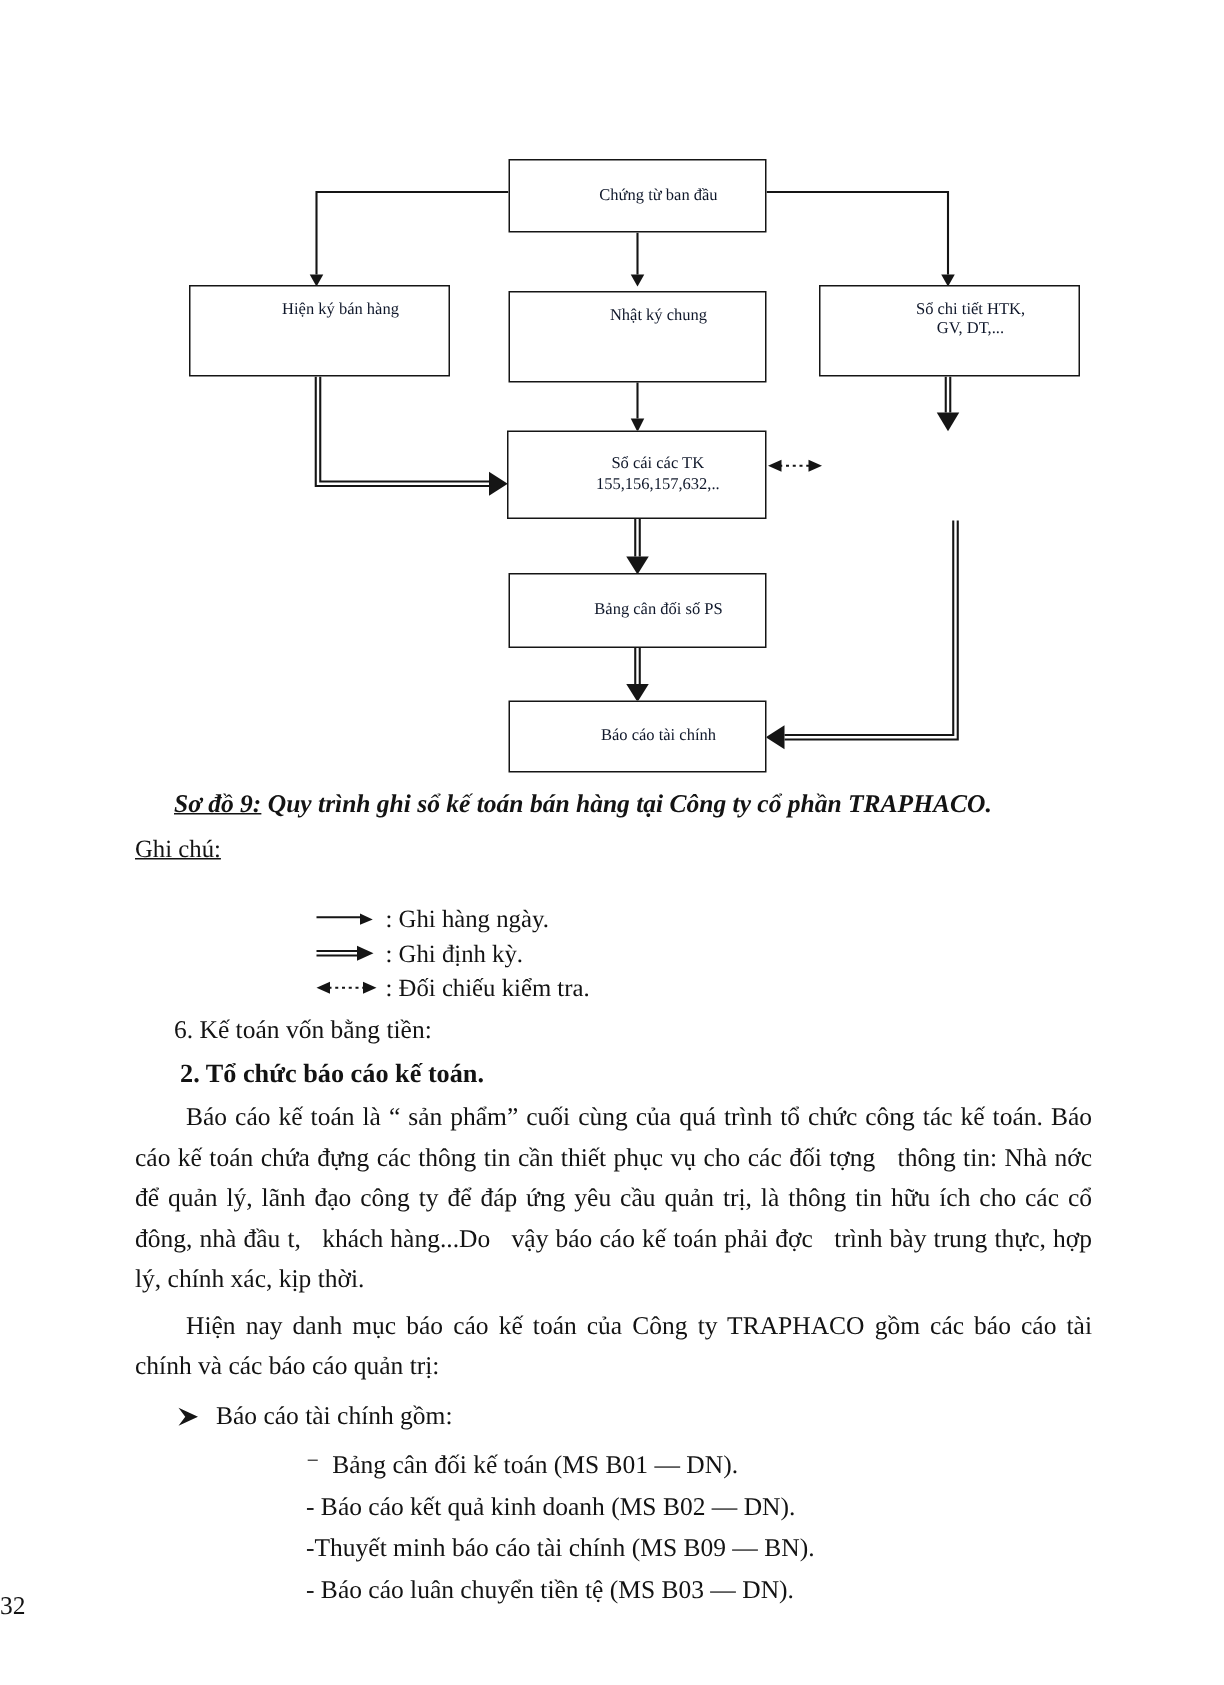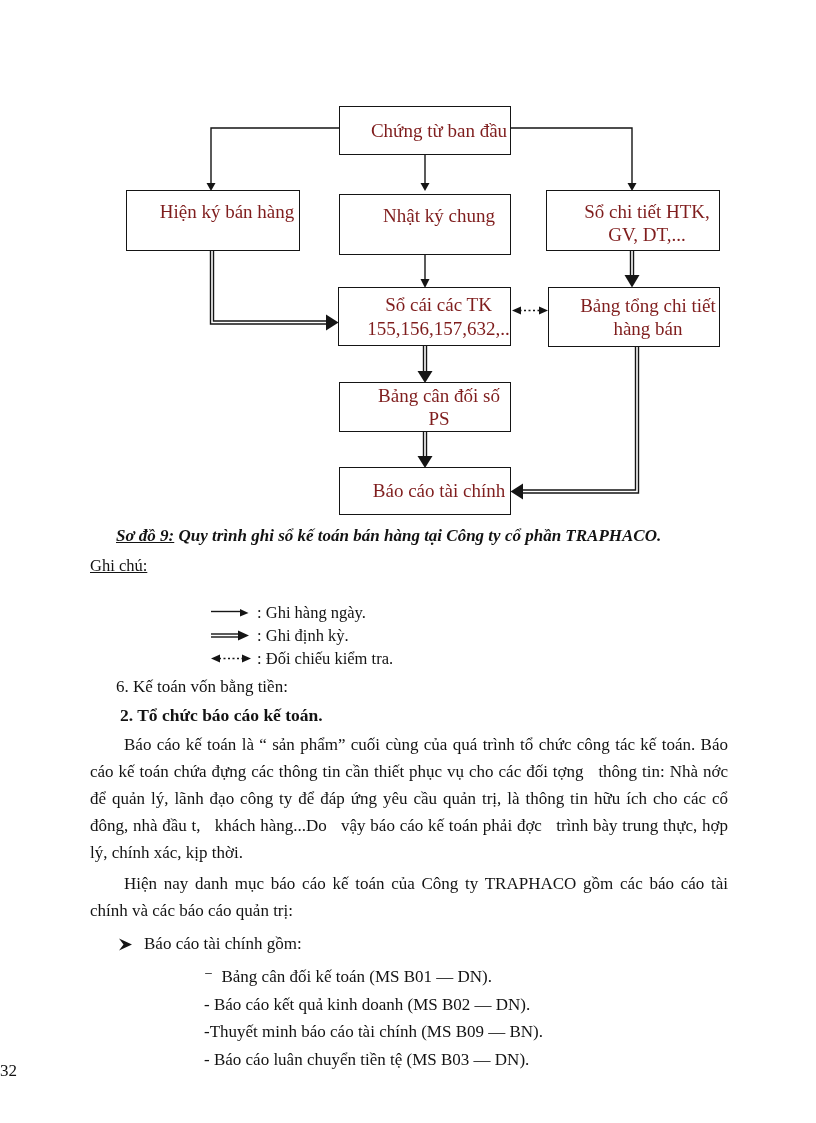--- a/index.html
+++ b/index.html
@@ -10,22 +10,22 @@
     -webkit-font-smoothing:antialiased;
   }
   .page{position:relative;width:816px;height:1123px;background:#fff;overflow:hidden;}
 
   
   .diagram{position:absolute;left:0;top:0;width:816px;height:522px;}
   .arrows{position:absolute;left:0;top:0;}
   .dbox{
     position:absolute;border:1.5px solid #151515;background:#fff;
     display:flex;align-items:center;justify-content:center;text-align:center;
-    font-size:19px;line-height:1.22;white-space:pre-line;box-sizing:border-box;
-    color:#7f1d1d;
+    font-size:11px;line-height:1.22;white-space:pre-line;box-sizing:border-box;
+    color:#0f172a;
     padding-left:28px;
   }
   .dbox.topalign{align-items:flex-start;padding-top:9px;}
   .b-chungtu   {left:339px;top:106px;width:172px;height:49px;}
   .b-nkbh      {left:126px;top:190px;width:174px;height:61px;}
   .b-nkc       {left:339px;top:194px;width:172px;height:61px;}
   .b-soct      {left:546px;top:190px;width:174px;height:61px;}
   .b-socai     {left:338px;top:287px;width:173px;height:59px;}
   .b-bangtong  {left:548px;top:287px;width:172px;height:60px;}
   .b-bcd       {left:339px;top:382px;width:172px;height:50px;}
@@ -115,22 +115,20 @@
       </g>
     </svg>
 
     <div class="dbox b-chungtu">Chứng từ ban đầu</div>
     <div class="dbox b-nkbh topalign">Hiện ký bán hàng</div>
     <div class="dbox b-nkc topalign">Nhật ký chung</div>
     <div class="dbox b-soct topalign">Sổ chi tiết HTK,
 GV, DT,...</div>
     <div class="dbox b-socai">Sổ cái các TK
 155,156,157,632,..</div>
-    <div class="dbox b-bangtong">Bảng tổng chi tiết
-hàng bán</div>
     <div class="dbox b-bcd">Bảng cân đối số PS</div>
     <div class="dbox b-bctc">Báo cáo tài chính</div>
   </div>
 
   <div class="content">
 
     <div class="caption">
       <span class="cap-label">Sơ đồ 9:</span><span class="cap-text"> Quy trình ghi sổ kế toán bán hàng tại Công ty cổ phần TRAPHACO.</span>
     </div>
 

